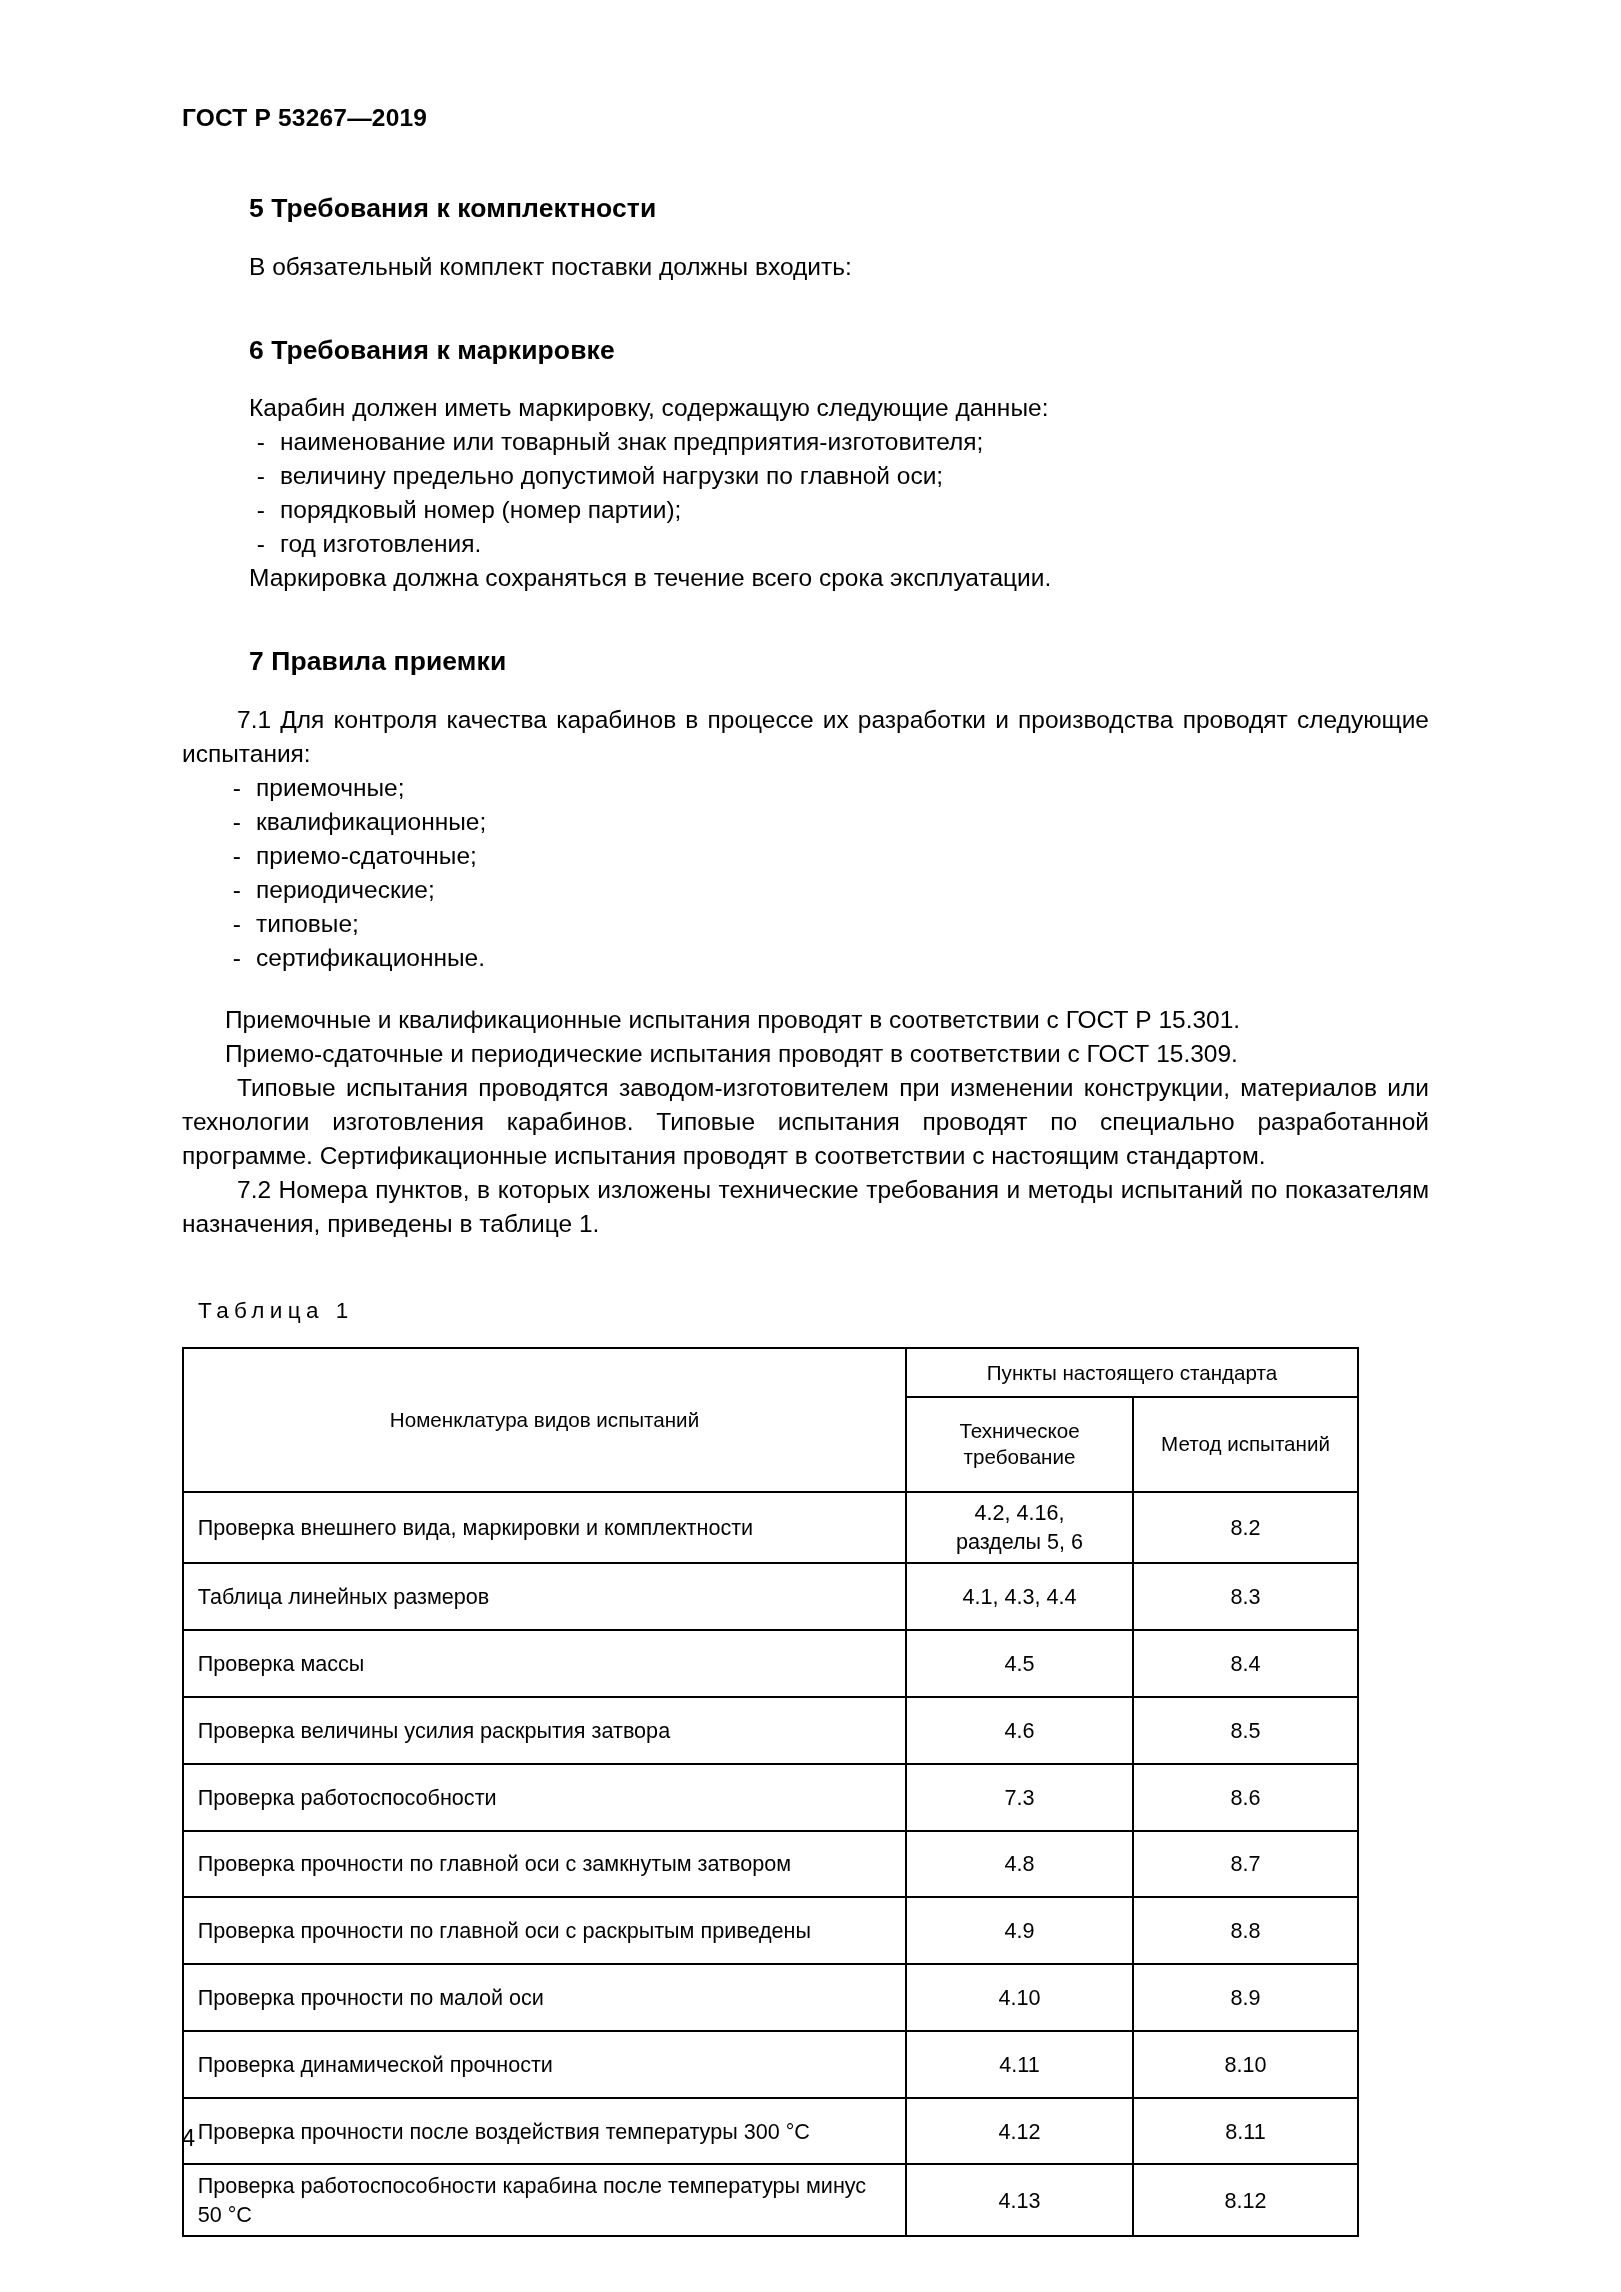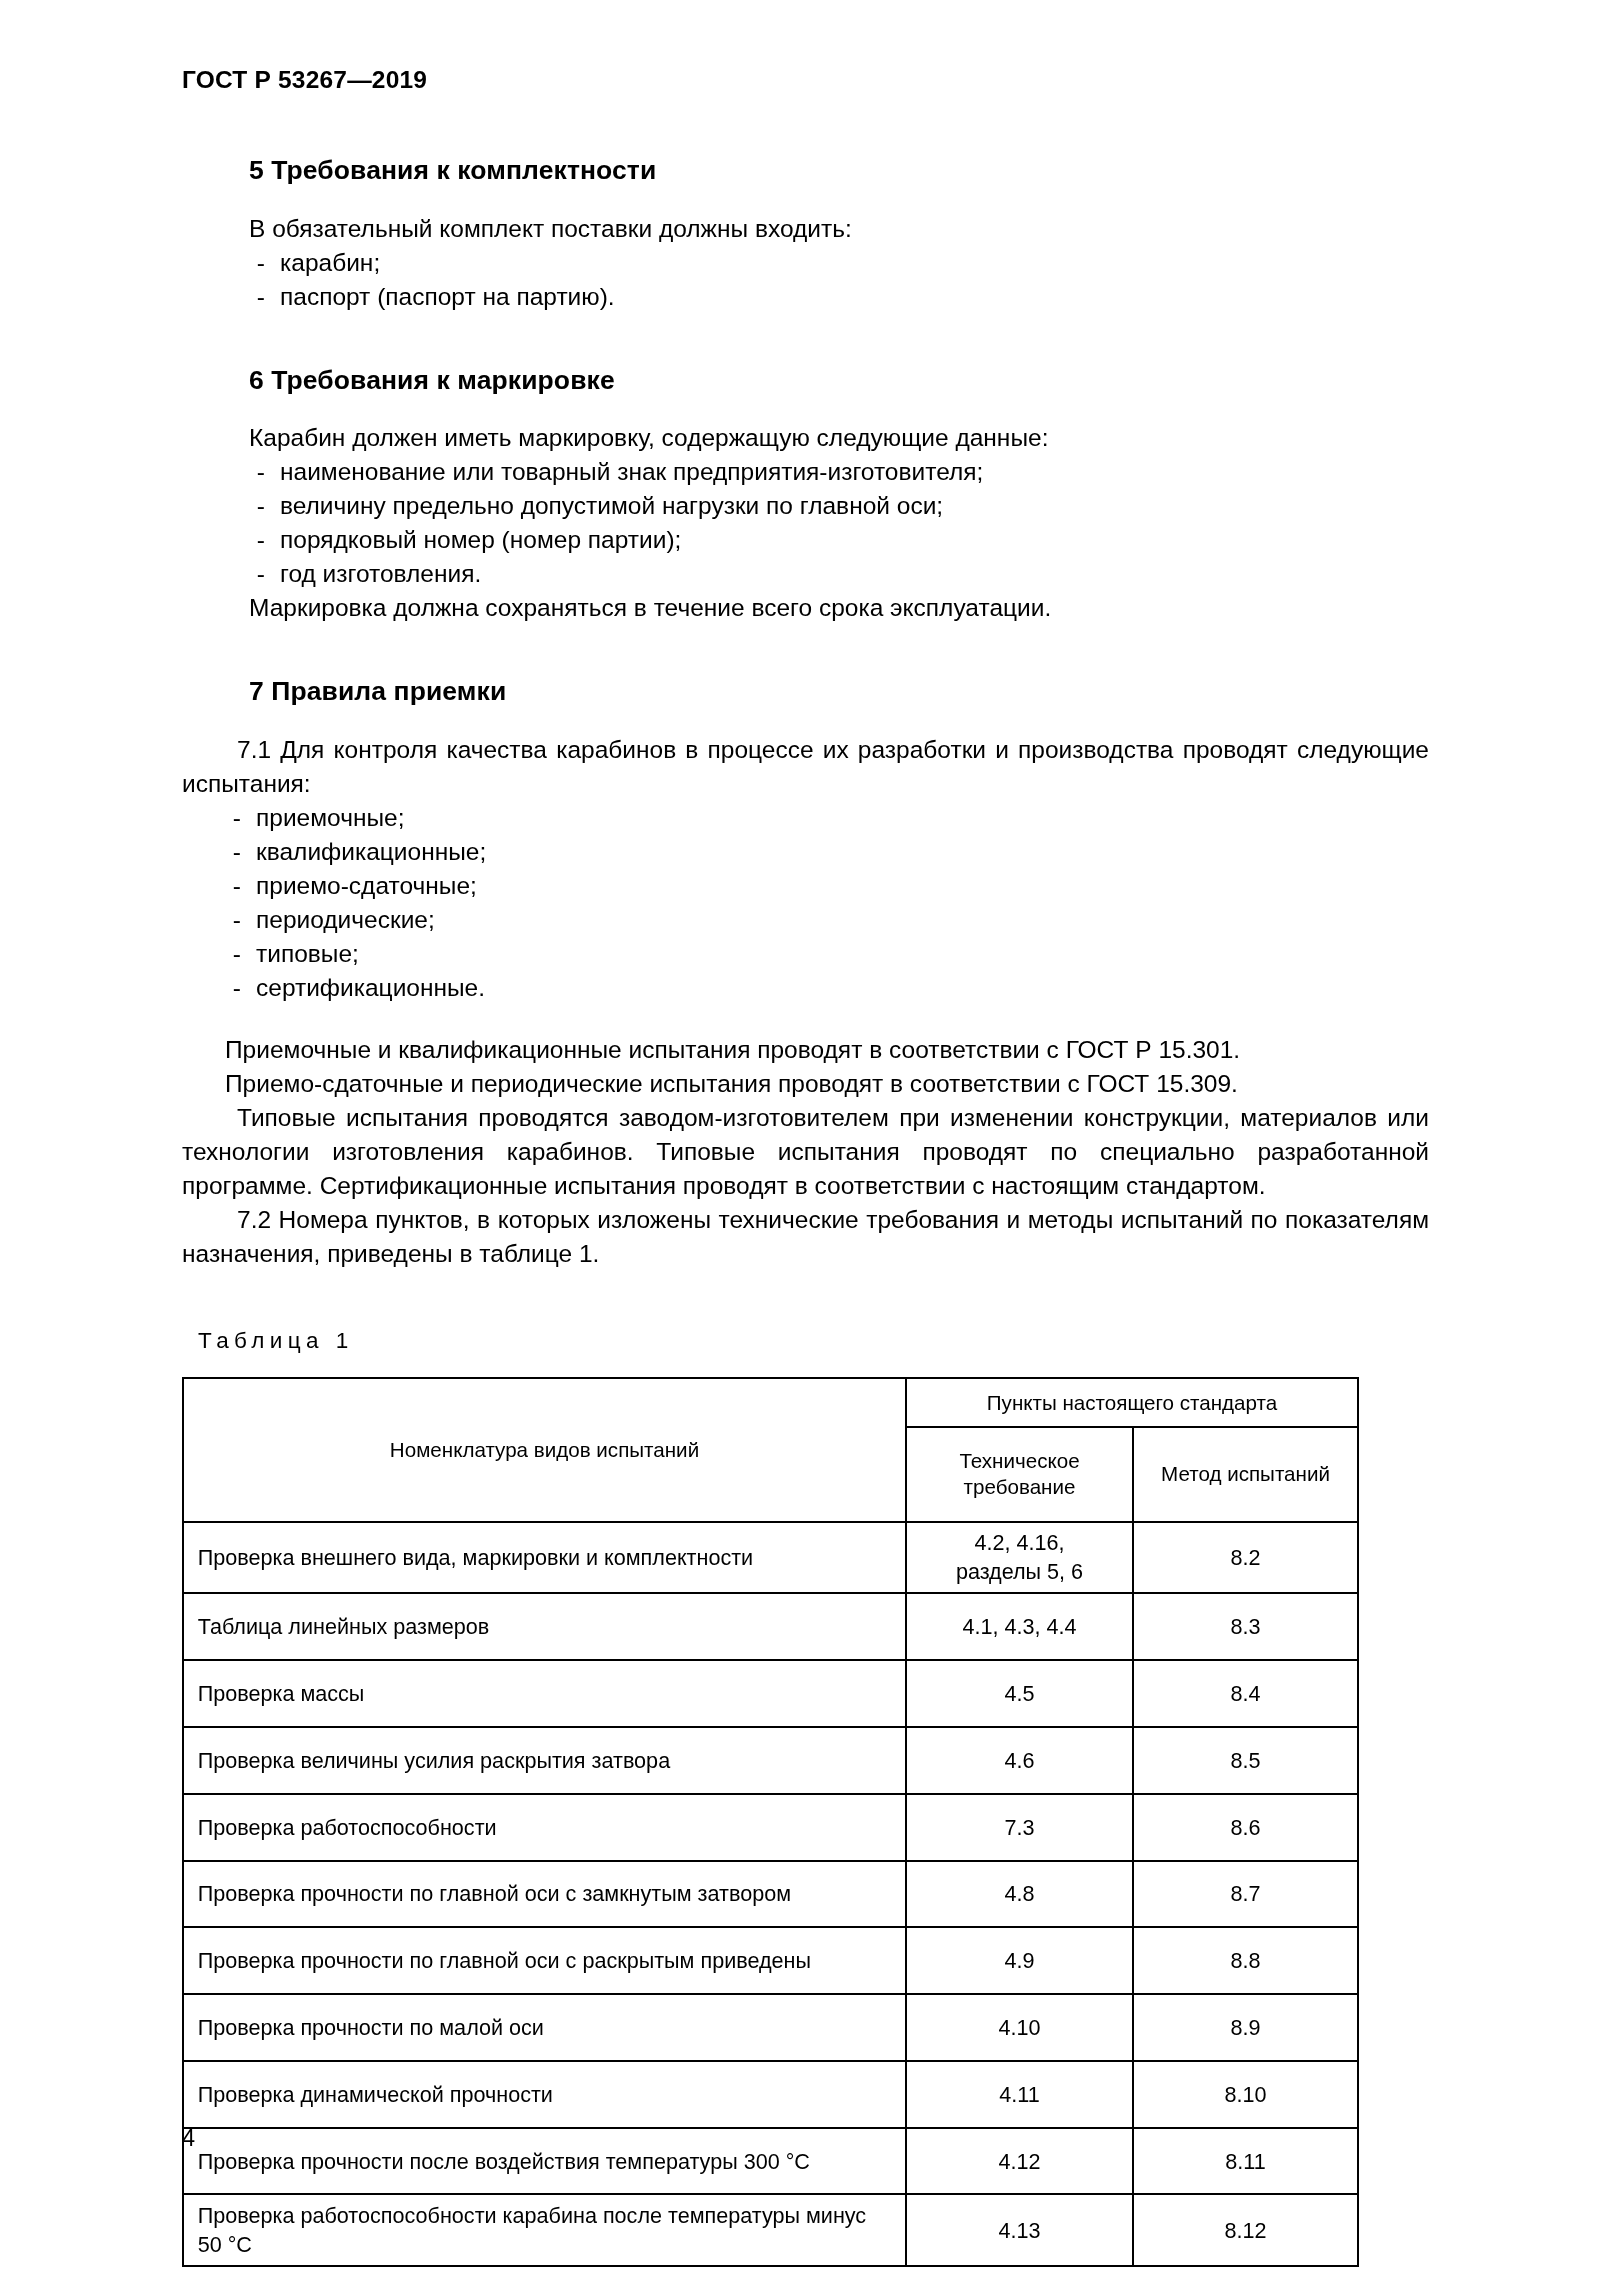--- a/index.html
+++ b/index.html
@@ -15,21 +15,21 @@
     position: relative;
     overflow: hidden;
   }
   .page {
     position: absolute;
     left: 0;
     top: 0;
     width: 1621px;
     height: 1634px;
     box-sizing: border-box;
-    padding: 66px 192px 0 182px;
+    padding: 104px 192px 0 182px;
   }
   .doc-header {
     font-size: 24.5px;
     font-weight: bold;
     letter-spacing: 0.2px;
     margin: 0 0 61px 0;
   }
   .content {
     padding-left: 67px;
   }
@@ -144,24 +144,20 @@
 
 <div class="page">
 
   <div class="doc-header">ГОСТ Р 53267—2019</div>
 
   <div class="content">
 
     <h2 class="section-title">5 Требования к комплектности</h2>
     <div class="gap-after-title"></div>
     <p class="body-text">В обязательный комплект поставки должны входить:</p>
-    <ul class="dash-list">
-      <li>карабин;</li>
-      <li>паспорт (паспорт на партию).</li>
-    </ul>
 
     <div class="block-gap-lg"></div>
 
     <h2 class="section-title">6 Требования к маркировке</h2>
     <div class="gap-after-title"></div>
     <p class="body-text">Карабин должен иметь маркировку, содержащую следующие данные:</p>
     <ul class="dash-list">
       <li>наименование или товарный знак предприятия-изготовителя;</li>
       <li>величину предельно допустимой нагрузки по главной оси;</li>
       <li>порядковый номер (номер партии);</li>

